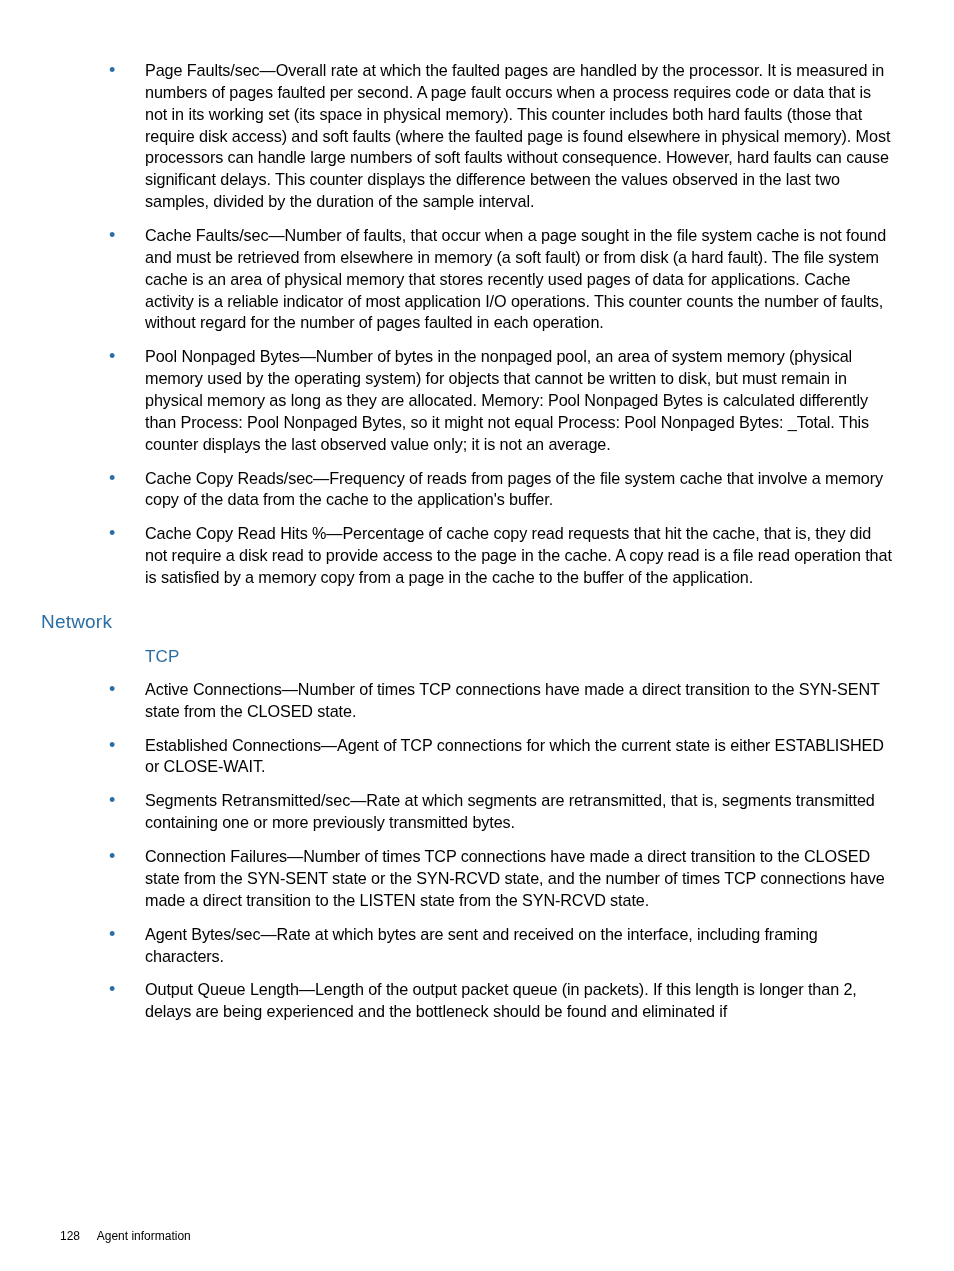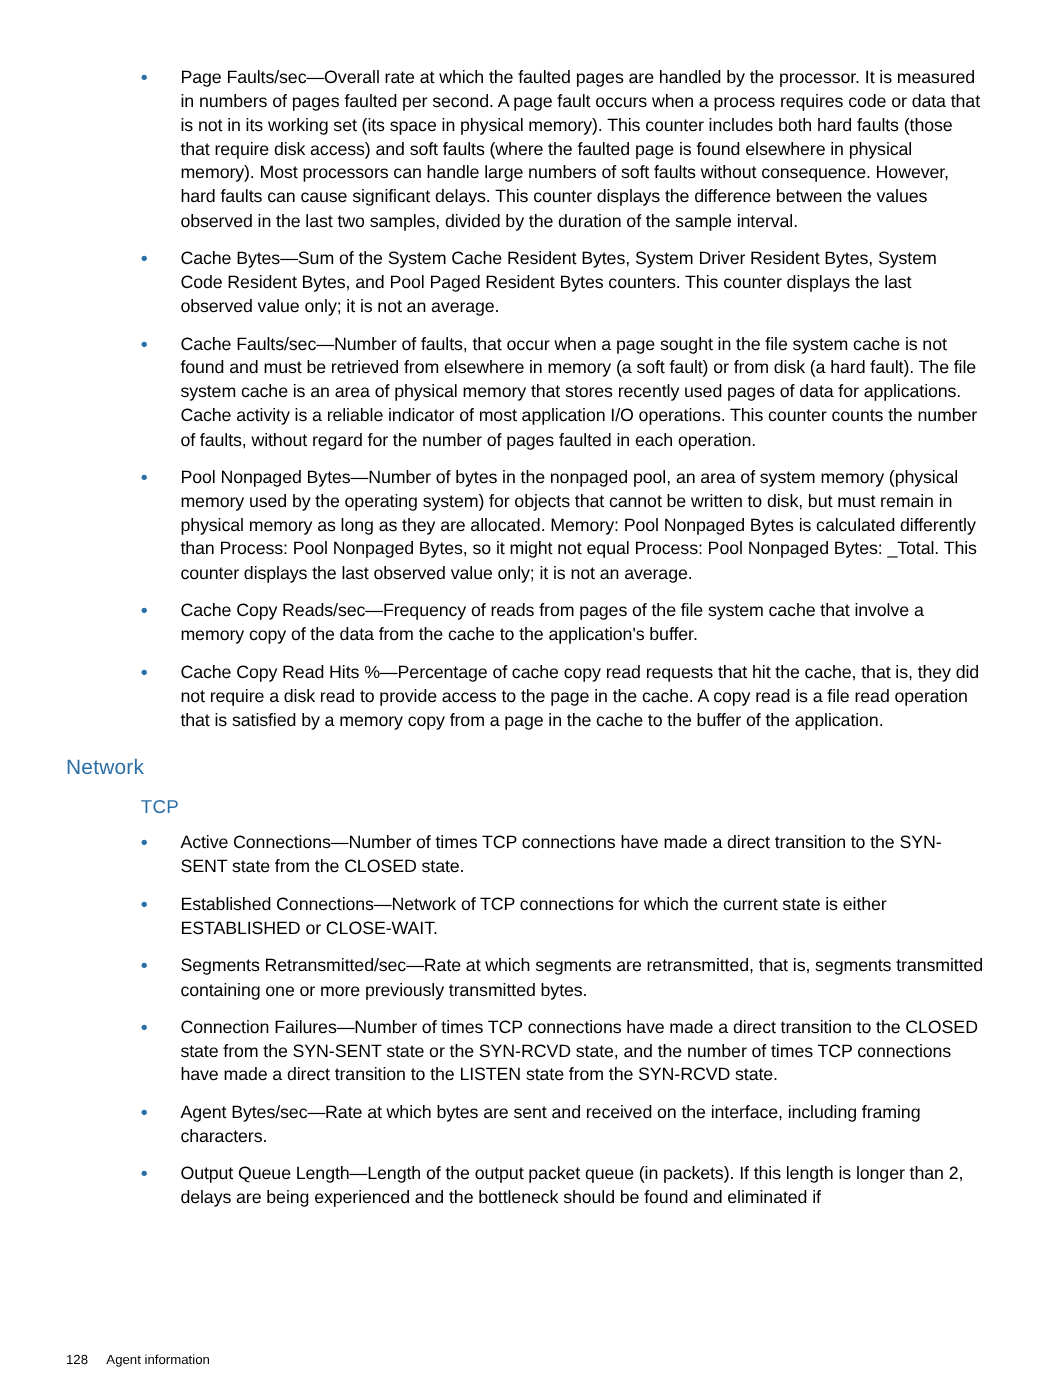--- a/index.html
+++ b/index.html
@@ -7,21 +7,21 @@
     padding: 0;
     background: #fff;
     font-family: "Futura", "Century Gothic", "Trebuchet MS", "Segoe UI", Arial, sans-serif;
     color: #000;
     width: 954px;
     height: 1271px;
     position: relative;
     box-sizing: border-box;
   }
   .page {
-    padding: 60px 60px 30px 60px;
+    padding: 60px 60px 30px 41px;
     box-sizing: border-box;
     height: 100%;
     position: relative;
   }
   ul.bullets {
     list-style: none;
     padding: 0;
     margin: 0 0 0 68px;
   }
   ul.bullets li {
@@ -45,55 +45,54 @@
     color: #2a6ea6;
     font-weight: 400;
     font-size: 19px;
     margin: 22px 0 14px 0;
     letter-spacing: 0.2px;
   }
   h3.subsection {
     color: #2a6ea6;
     font-weight: 400;
     font-size: 17px;
-    margin: 6px 0 12px 68px;
+    margin: 6px 0 12px 104px;
     letter-spacing: 0.2px;
   }
   .footer {
     position: absolute;
     bottom: 28px;
     left: 60px;
     font-size: 12px;
     color: #000;
   }
   .footer .pagenum {
     margin-right: 14px;
   }
 </style>
 </head>
 <body>
 
 <div class="page">
 
   <ul class="bullets">
     <li>Page Faults/sec—Overall rate at which the faulted pages are handled by the processor. It is measured in numbers of pages faulted per second. A page fault occurs when a process requires code or data that is not in its working set (its space in physical memory). This counter includes both hard faults (those that require disk access) and soft faults (where the faulted page is found elsewhere in physical memory). Most processors can handle large numbers of soft faults without consequence. However, hard faults can cause significant delays. This counter displays the difference between the values observed in the last two samples, divided by the duration of the sample interval.</li>
-    <li>Cache Bytes—Sum of the System Cache Resident Bytes, System Driver Resident Bytes, System Code Resident Bytes, and Pool Paged Resident Bytes counters.  This counter displays the last observed value only; it is not an average.</li>
     <li>Cache Faults/sec—Number of faults, that occur when a page sought in the file system cache is not found and must be retrieved from elsewhere in memory (a soft fault) or from disk (a hard fault). The file system cache is an area of physical memory that stores recently used pages of data for applications. Cache activity is a reliable indicator of most application I/O operations. This counter counts the number of faults, without regard for the number of pages faulted in each operation.</li>
     <li>Pool Nonpaged Bytes—Number of bytes in the nonpaged pool, an area of system memory (physical memory used by the operating system) for objects that cannot be written to disk, but must remain in physical memory as long as they are allocated.  Memory: Pool Nonpaged Bytes is calculated differently than Process: Pool Nonpaged Bytes, so it might not equal Process: Pool Nonpaged Bytes: _Total.  This counter displays the last observed value only; it is not an average.</li>
     <li>Cache Copy Reads/sec—Frequency of reads from pages of the file system cache that involve a memory copy of the data from the cache to the application's buffer.</li>
     <li>Cache Copy Read Hits %—Percentage of cache copy read requests that hit the cache, that is, they did not require a disk read to provide access to the page in the cache. A copy read is a file read operation that is satisfied by a memory copy from a page in the cache to the buffer of the application.</li>
   </ul>
 
   <h2 class="section">Network</h2>
 
   <h3 class="subsection">TCP</h3>
 
   <ul class="bullets">
     <li>Active Connections—Number of times TCP connections have made a direct transition to the SYN-SENT state from the CLOSED state.</li>
-    <li>Established Connections—Network of TCP connections for which the current state is either ESTABLISHED or CLOSE-WAIT.</li>
+    <li>Established Connections—Agent of TCP connections for which the current state is either ESTABLISHED or CLOSE-WAIT.</li>
     <li>Segments Retransmitted/sec—Rate at which segments are retransmitted, that is, segments transmitted containing one or more previously transmitted bytes.</li>
     <li>Connection Failures—Number of times TCP connections have made a direct transition to the CLOSED state from the SYN-SENT state or the SYN-RCVD state, and the number of times TCP connections have made a direct transition to the LISTEN state from the SYN-RCVD state.</li>
   </ul>
 
 
   <ul class="bullets">
     <li>Agent Bytes/sec—Rate at which bytes are sent and received on the interface, including framing characters.</li>
     <li>Output Queue Length—Length of the output packet queue (in packets). If this length is longer than 2, delays are being experienced and the bottleneck should be found and eliminated if</li>
   </ul>
 

